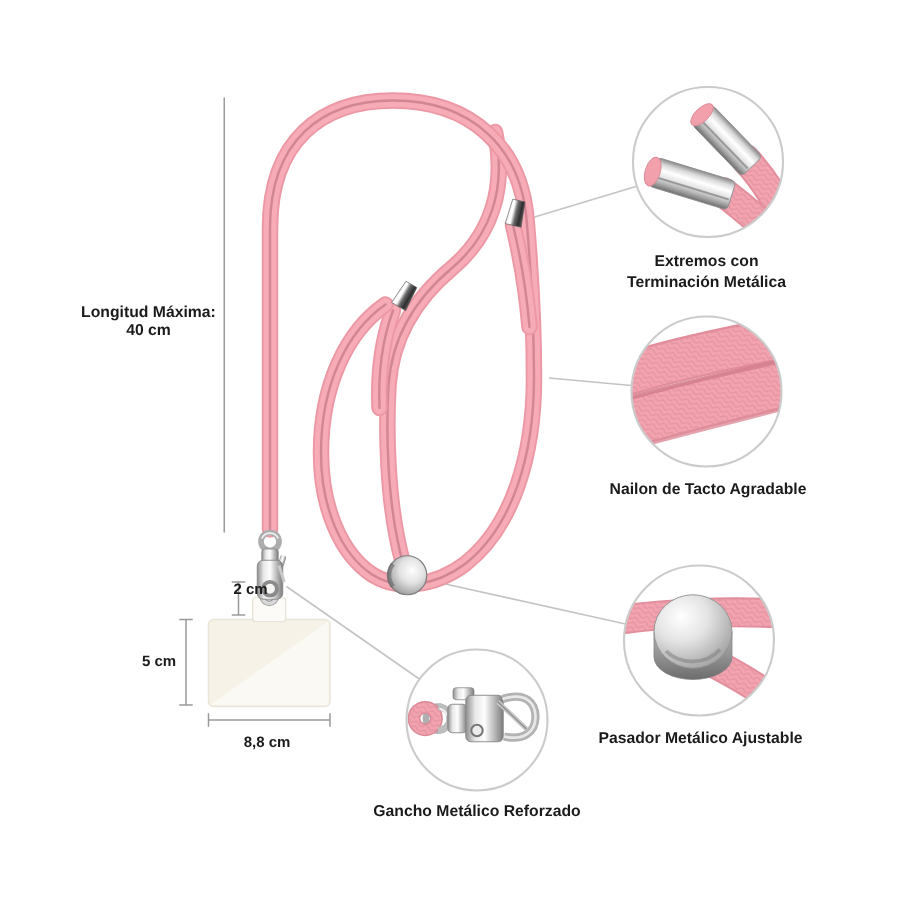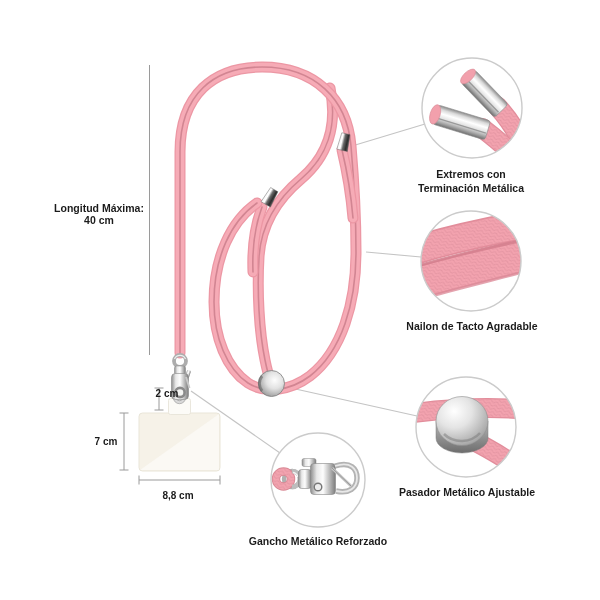--- a/index.html
+++ b/index.html
@@ -241,21 +241,21 @@
   <div class="lbl lbl-longitud" style="left:99px;top:202px;">
     <span>Longitud Máxima:</span><br>
     <span>40 cm</span>
   </div>
 
   <div class="lbl lbl-measure" style="left:139px;top:388px;margin-left:28px;">
     <span>2 cm</span>
   </div>
 
   <div class="lbl lbl-measure" style="left:106px;top:436px;">
-    <span>7 cm</span>
+    <span>5 cm</span>
   </div>
 
   <div class="lbl lbl-measure" style="left:178px;top:490px;">
     <span>8,8 cm</span>
   </div>
 
   <div class="lbl lbl-callout" style="left:471px;top:167px;">
     <span>Extremos con</span><br>
     <span>Terminación Metálica</span>
   </div>

